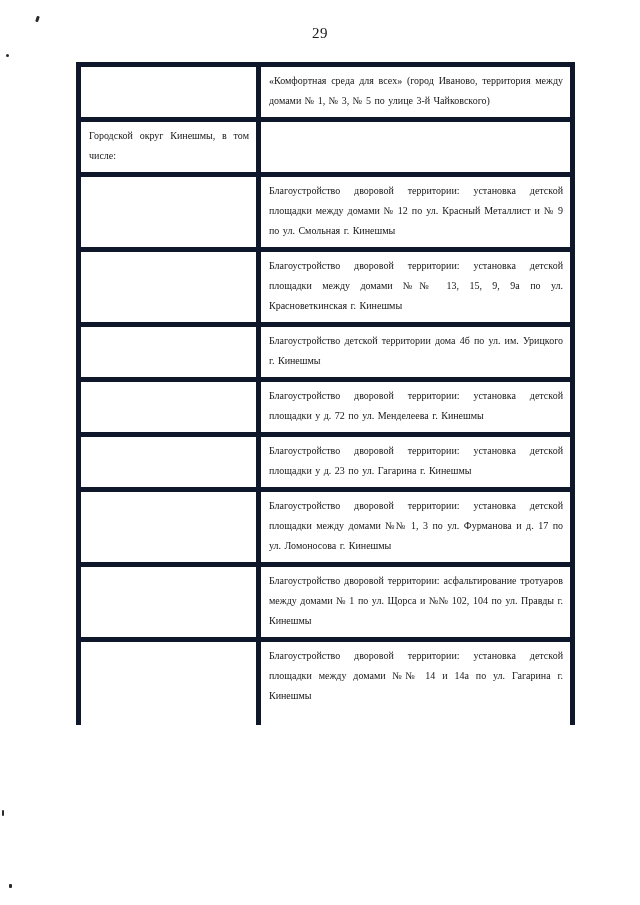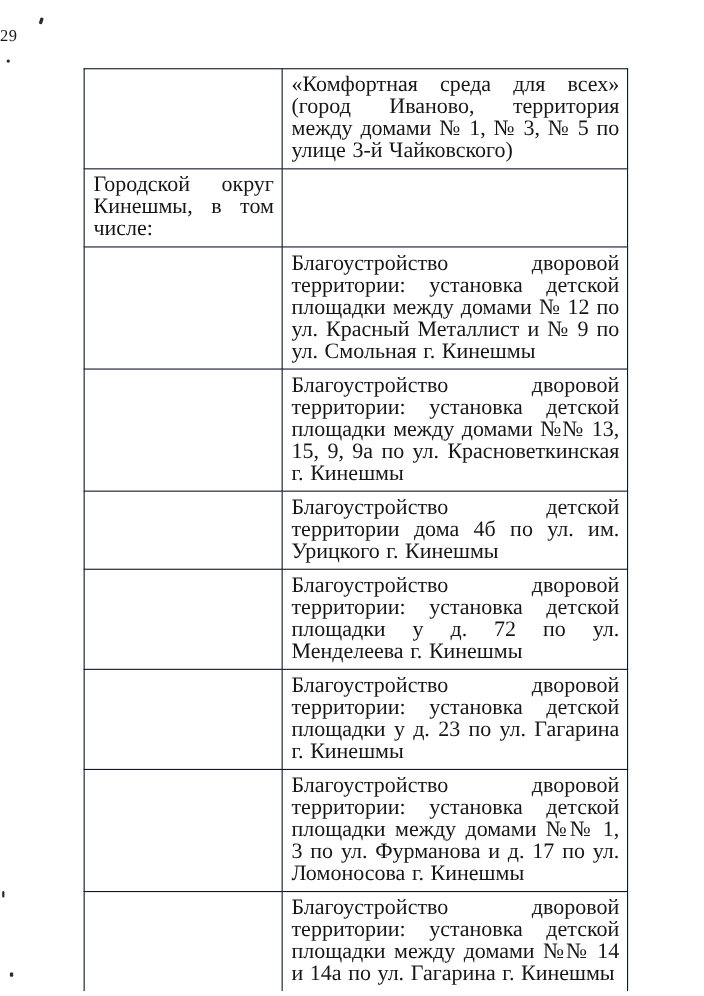--- a/index.html
+++ b/index.html
@@ -12,38 +12,38 @@
   body {
     position: relative;
     font-family: "Liberation Serif", serif;
     color: #161616;
   }
   .page-number {
     position: absolute;
     top: 25px;
     left: 0;
     width: 640px;
-    text-align: left;
+    text-align: center;
     font-size: 15px;
     letter-spacing: 0.5px;
   }
   table.doc-table {
     position: absolute;
     top: 62px;
     left: 76px;
     width: 494px;
     border-collapse: collapse;
     table-layout: fixed;
   }
   col.col-left  { width: 180px; }
   col.col-right { width: 314px; }
   table.doc-table td {
-    border: 1px solid #0f172a;
+    border: 5px solid #0f172a;
     vertical-align: top;
-    font-size: 20px;
+    font-size: 10px;
     line-height: 20px;
     text-align: justify;
     padding: 4px 7px 6px 8px;
     word-spacing: 1px;
   }
   table.doc-table tr:last-child td {
     height: 85px;
     border-bottom: none;
   }
   
@@ -99,17 +99,21 @@
     <tr>
       <td></td>
       <td>Благоустройство дворовой территории: установка детской площадки у д. 23 по ул. Гагарина г. Кинешмы</td>
     </tr>
     <tr>
       <td></td>
       <td>Благоустройство дворовой территории: установка детской площадки между домами №№ 1, 3 по ул. Фурманова и д. 17 по ул. Ломоносова г. Кинешмы</td>
     </tr>
     <tr>
       <td></td>
+      <td>Благоустройство дворовой территории: асфальтирование тротуаров между домами № 1 по ул. Щорса и №№ 102, 104 по ул. Правды г. Кинешмы</td>
+    </tr>
+    <tr>
+      <td></td>
       <td>Благоустройство дворовой территории: установка детской площадки между домами №№ 14 и 14а по ул. Гагарина г. Кинешмы</td>
     </tr>
 
   </tbody>
 </table>
 
 </body></html>

